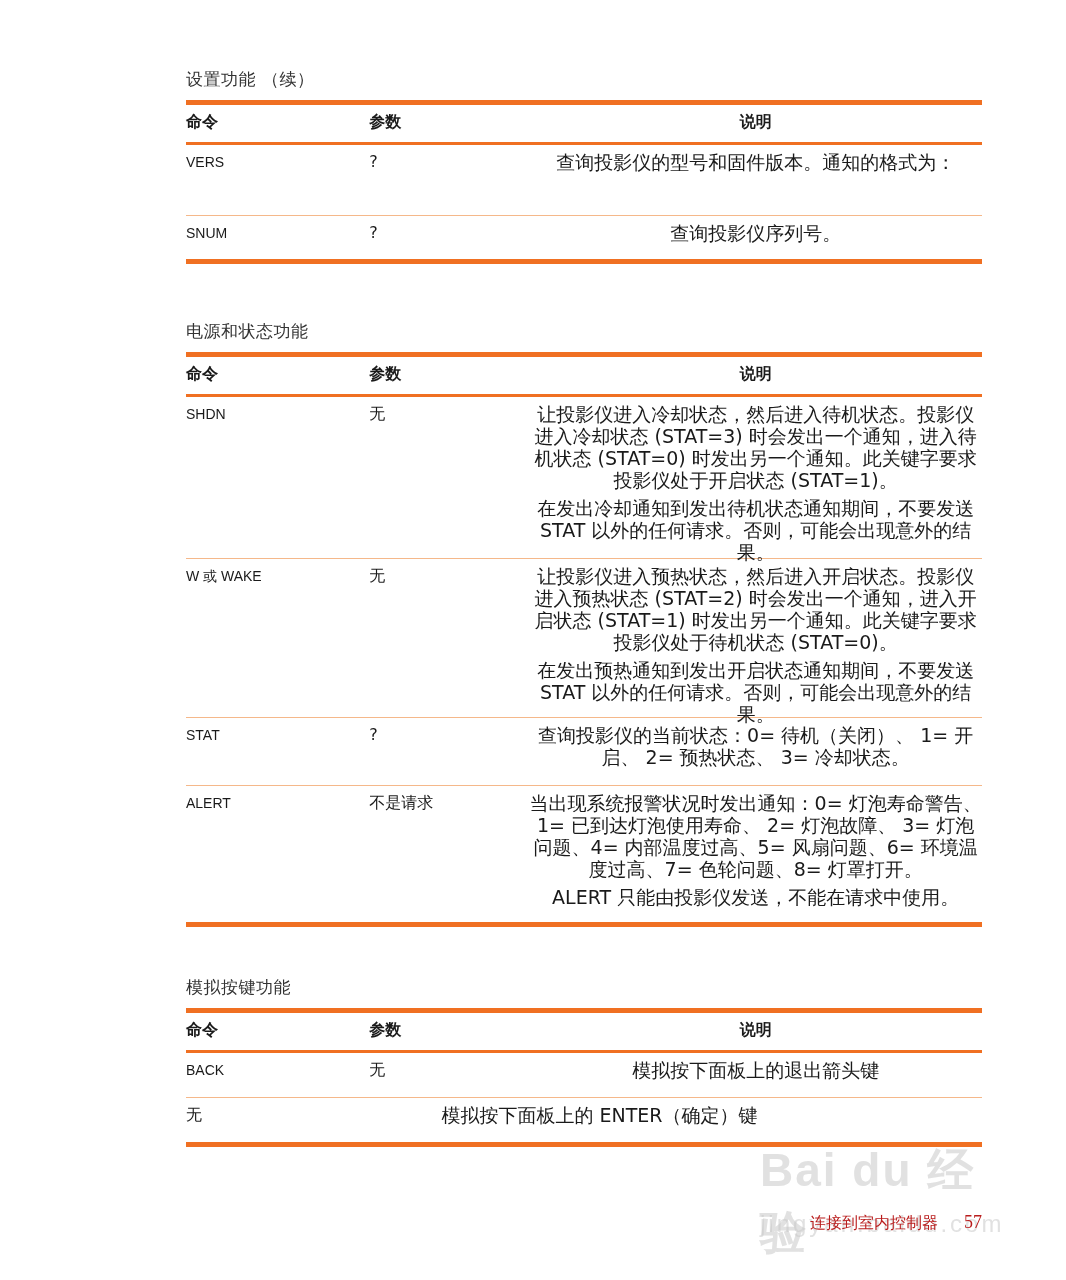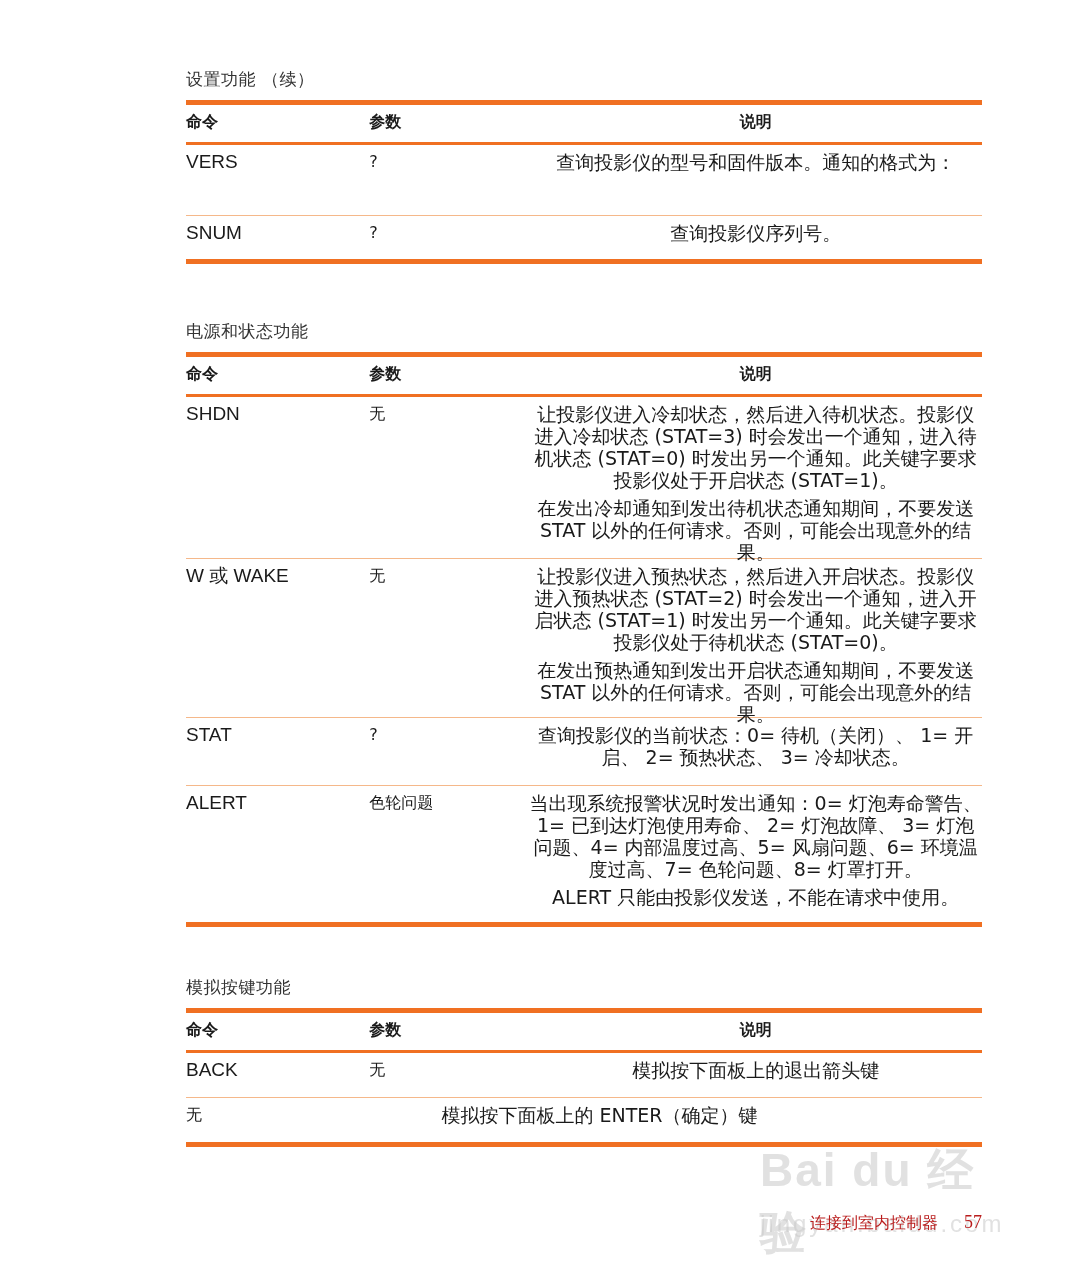--- a/index.html
+++ b/index.html
@@ -15,21 +15,21 @@
   }
   .tbl { position: absolute; left: 0; width: 796px; }
   .rule-thick { height: 5px; background: #f07022; }
   .rule-mid { height: 3px; background: #f07022; }
   .rule-thin { height: 1px; background: #f5b88a; }
   .row { position: relative; display: flex; font-size: 16px; line-height: 22px; gap: 28px; }
   .c1 { width: 167px; padding-left: 0; }
   .c2 { width: 142px; }
   .c3 { width: 487px; text-align: center; }
   .hdr { font-weight: bold; font-size: 16px; padding: 6px 0 0 0; height: 37px; box-sizing: border-box; }
-  .cell-en { font-family: "Liberation Sans", sans-serif; font-size: 19px; }
+  .cell-en { font-family: "Liberation Sans", sans-serif; font-size: 14px; }
   .desc p { margin: 0 0 6px 0; font-size: 19px; line-height: 22px; }
   .footer {
     position: absolute; right: 84px; top: 1212px; font-size: 16px; color: #b91c1c;
   }
   .footer .pg { margin-left: 26px; font-family: "Liberation Serif", serif; font-size: 18px; }
   .watermark {
     position: absolute; left: 760px; top: 1140px; width: 250px; height: 110px;
     color: rgba(200,200,200,0.55); font-family: "Liberation Sans", sans-serif;
     pointer-events: none;
   }
@@ -98,21 +98,21 @@
     <div class="row" style="height:67px;padding-top:6px;box-sizing:border-box">
       <div class="c1 cell-en">STAT</div>
       <div class="c2">?</div>
       <div class="c3 desc">
         <p>查询投影仪的当前状态：0= 待机（关闭）、 1= 开启、 2= 预热状态、 3= 冷却状态。</p>
       </div>
     </div>
     <div class="rule-thin"></div>
     <div class="row" style="height:136px;padding-top:6px;box-sizing:border-box">
       <div class="c1 cell-en">ALERT</div>
-      <div class="c2">色轮问题</div>
+      <div class="c2">不是请求</div>
       <div class="c3 desc">
         <p>当出现系统报警状况时发出通知：0= 灯泡寿命警告、 1= 已到达灯泡使用寿命、 2= 灯泡故障、 3= 灯泡问题、4= 内部温度过高、5= 风扇问题、6= 环境温度过高、7= 色轮问题、8= 灯罩打开。</p>
         <p>ALERT 只能由投影仪发送，不能在请求中使用。</p>
       </div>
     </div>
     <div class="rule-thick"></div>
   </div>
 
   <div class="section-title" style="top:976px">模拟按键功能</div>
   <div class="tbl" style="top:1008px">

